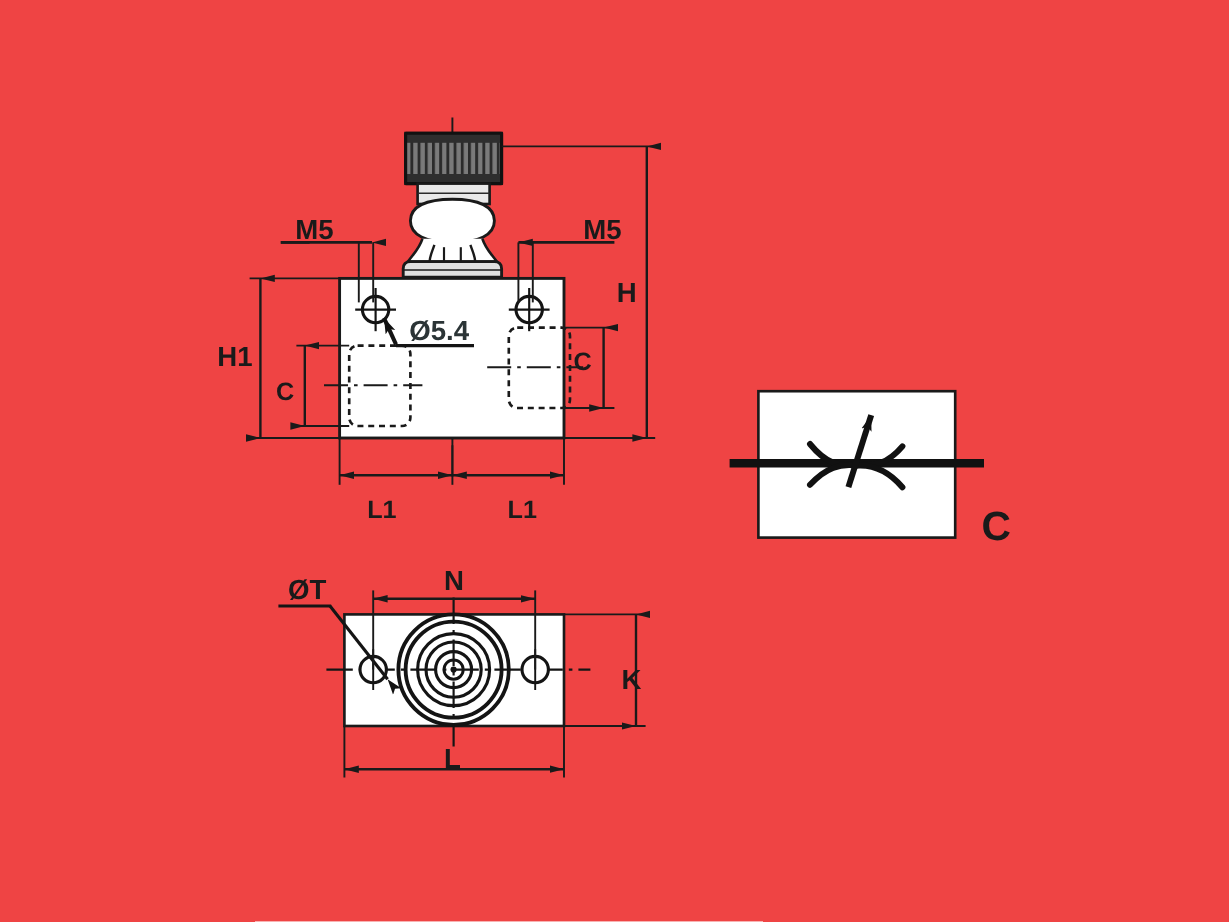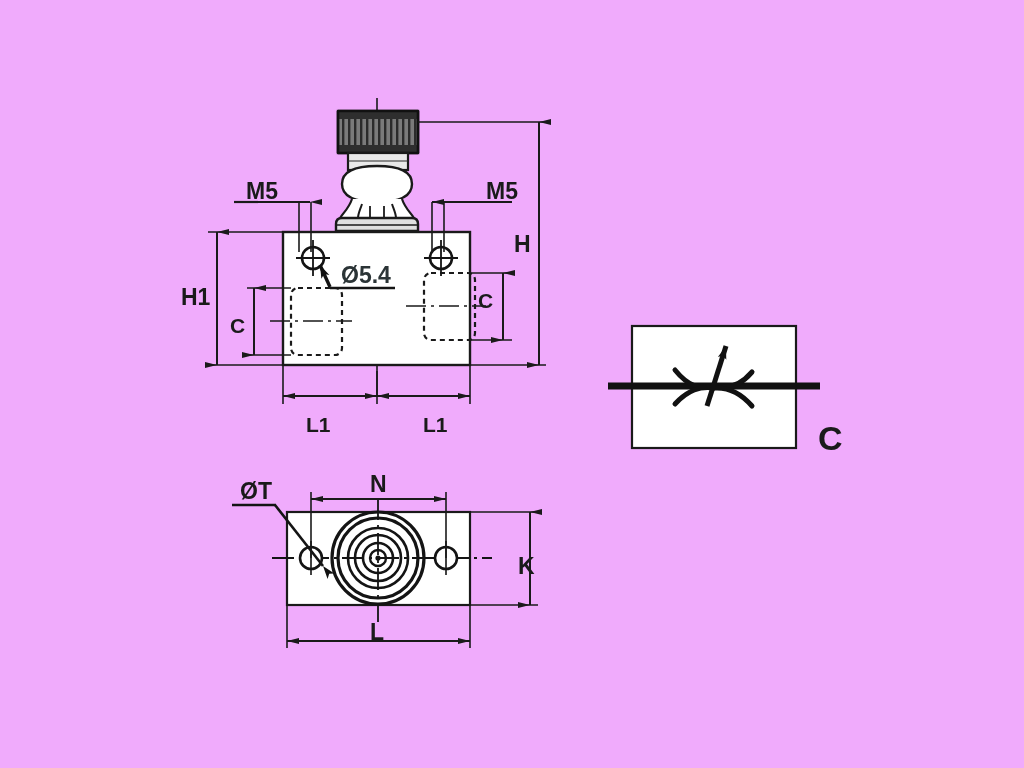--- a/index.html
+++ b/index.html
@@ -10,21 +10,21 @@
   body {
     width: 1024px;
     height: 768px;
     overflow: hidden;
     font-family: "Liberation Sans", sans-serif;
   }
   #stage {
     position: relative;
     width: 1024px;
     height: 768px;
-    background: #f0abfc;
+    background: #ef4444;
   }
   svg#drawing {
     position: absolute;
     left: 0;
     top: 0;
     width: 1024px;
     height: 768px;
     display: block;
   }
   .lbl {

